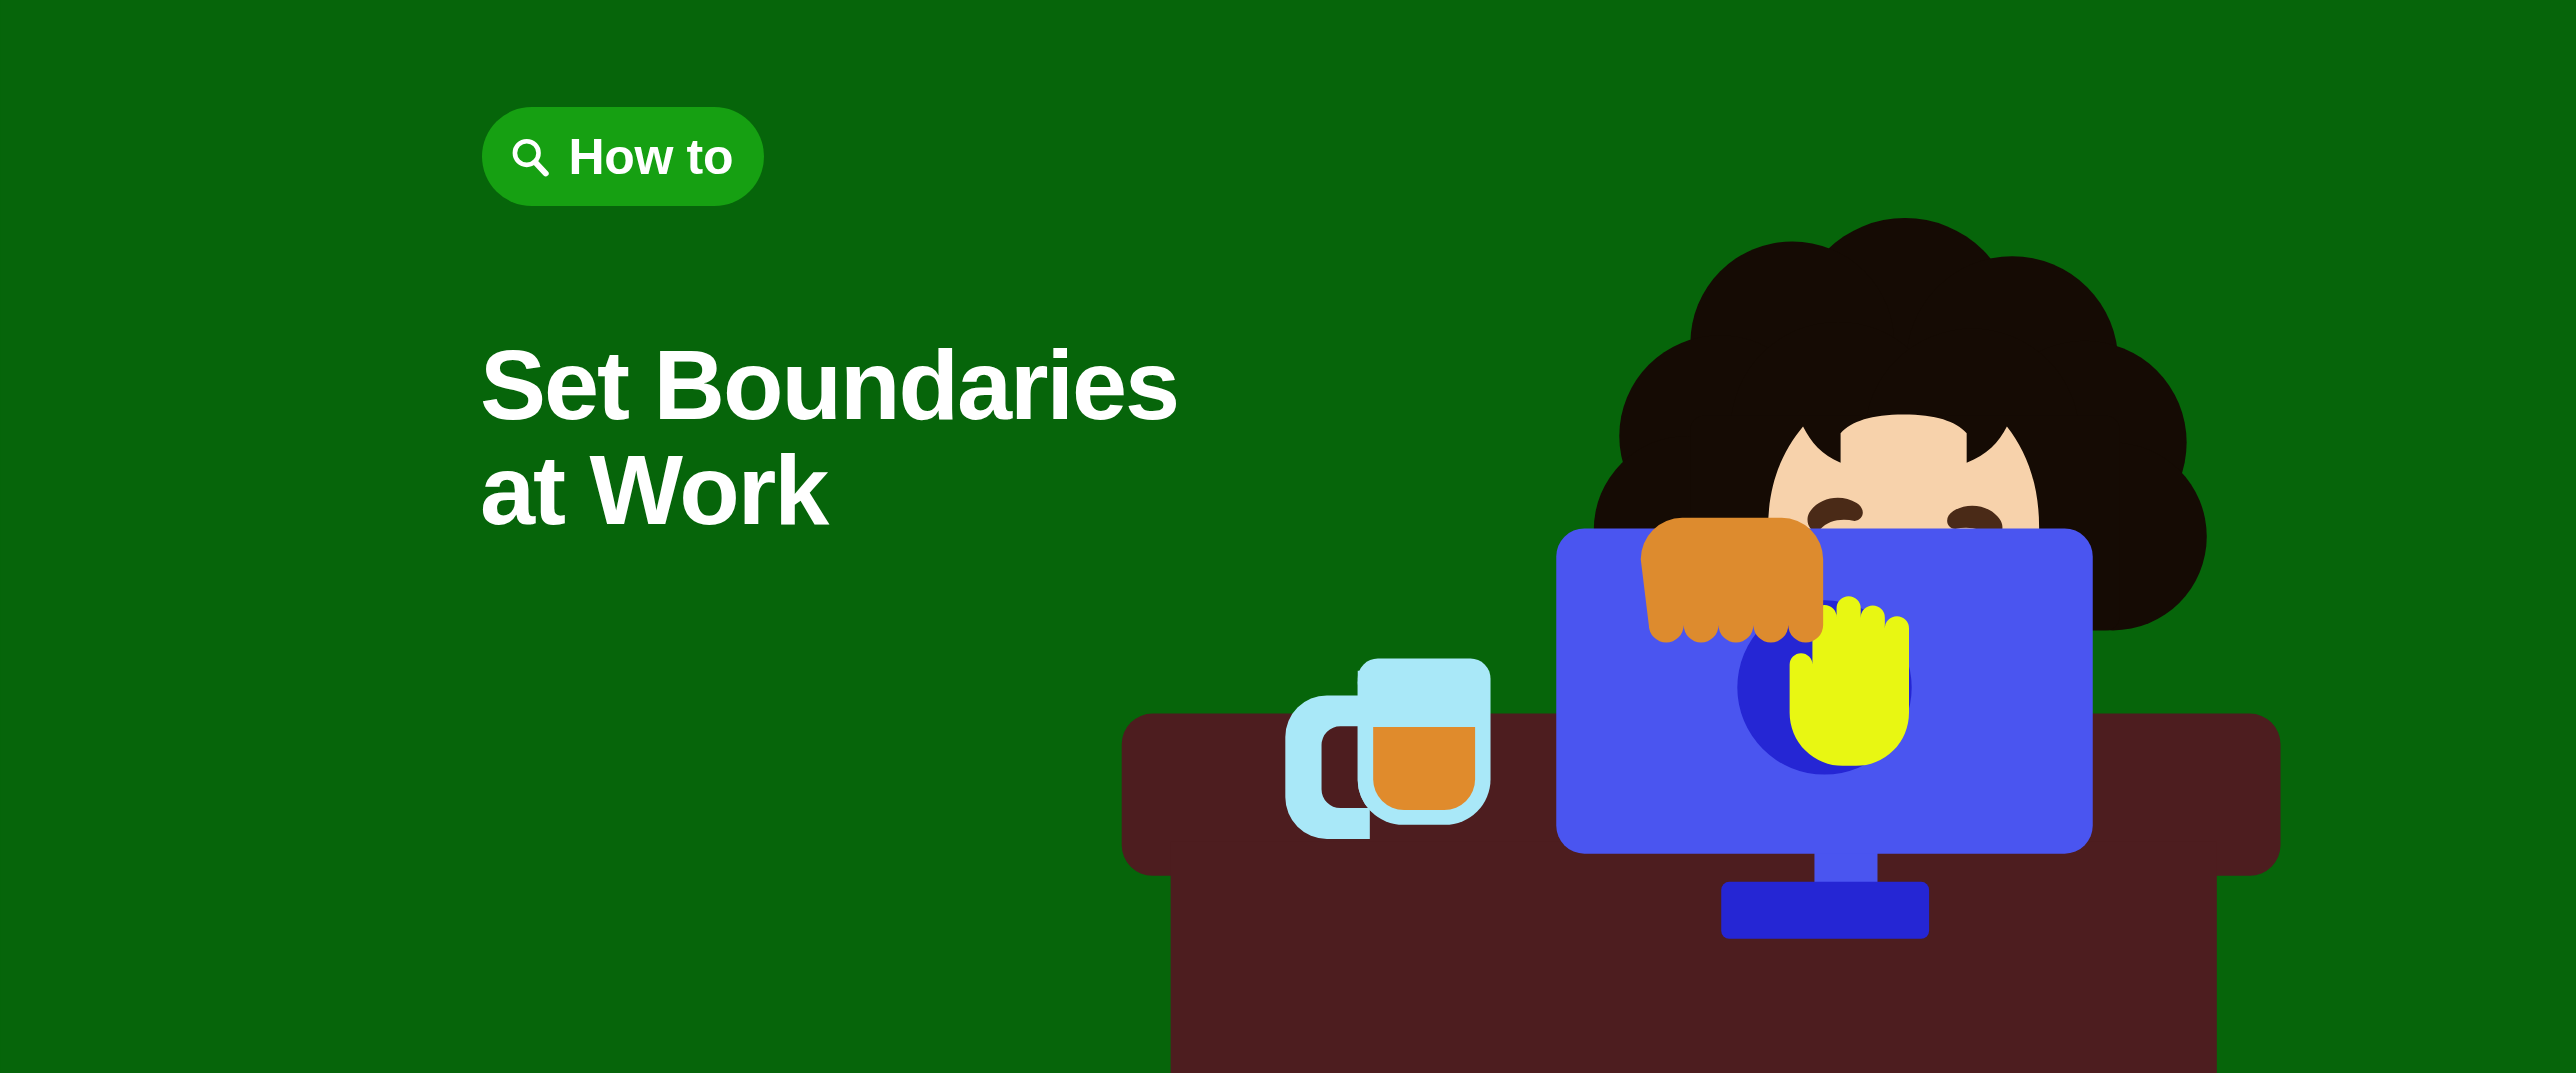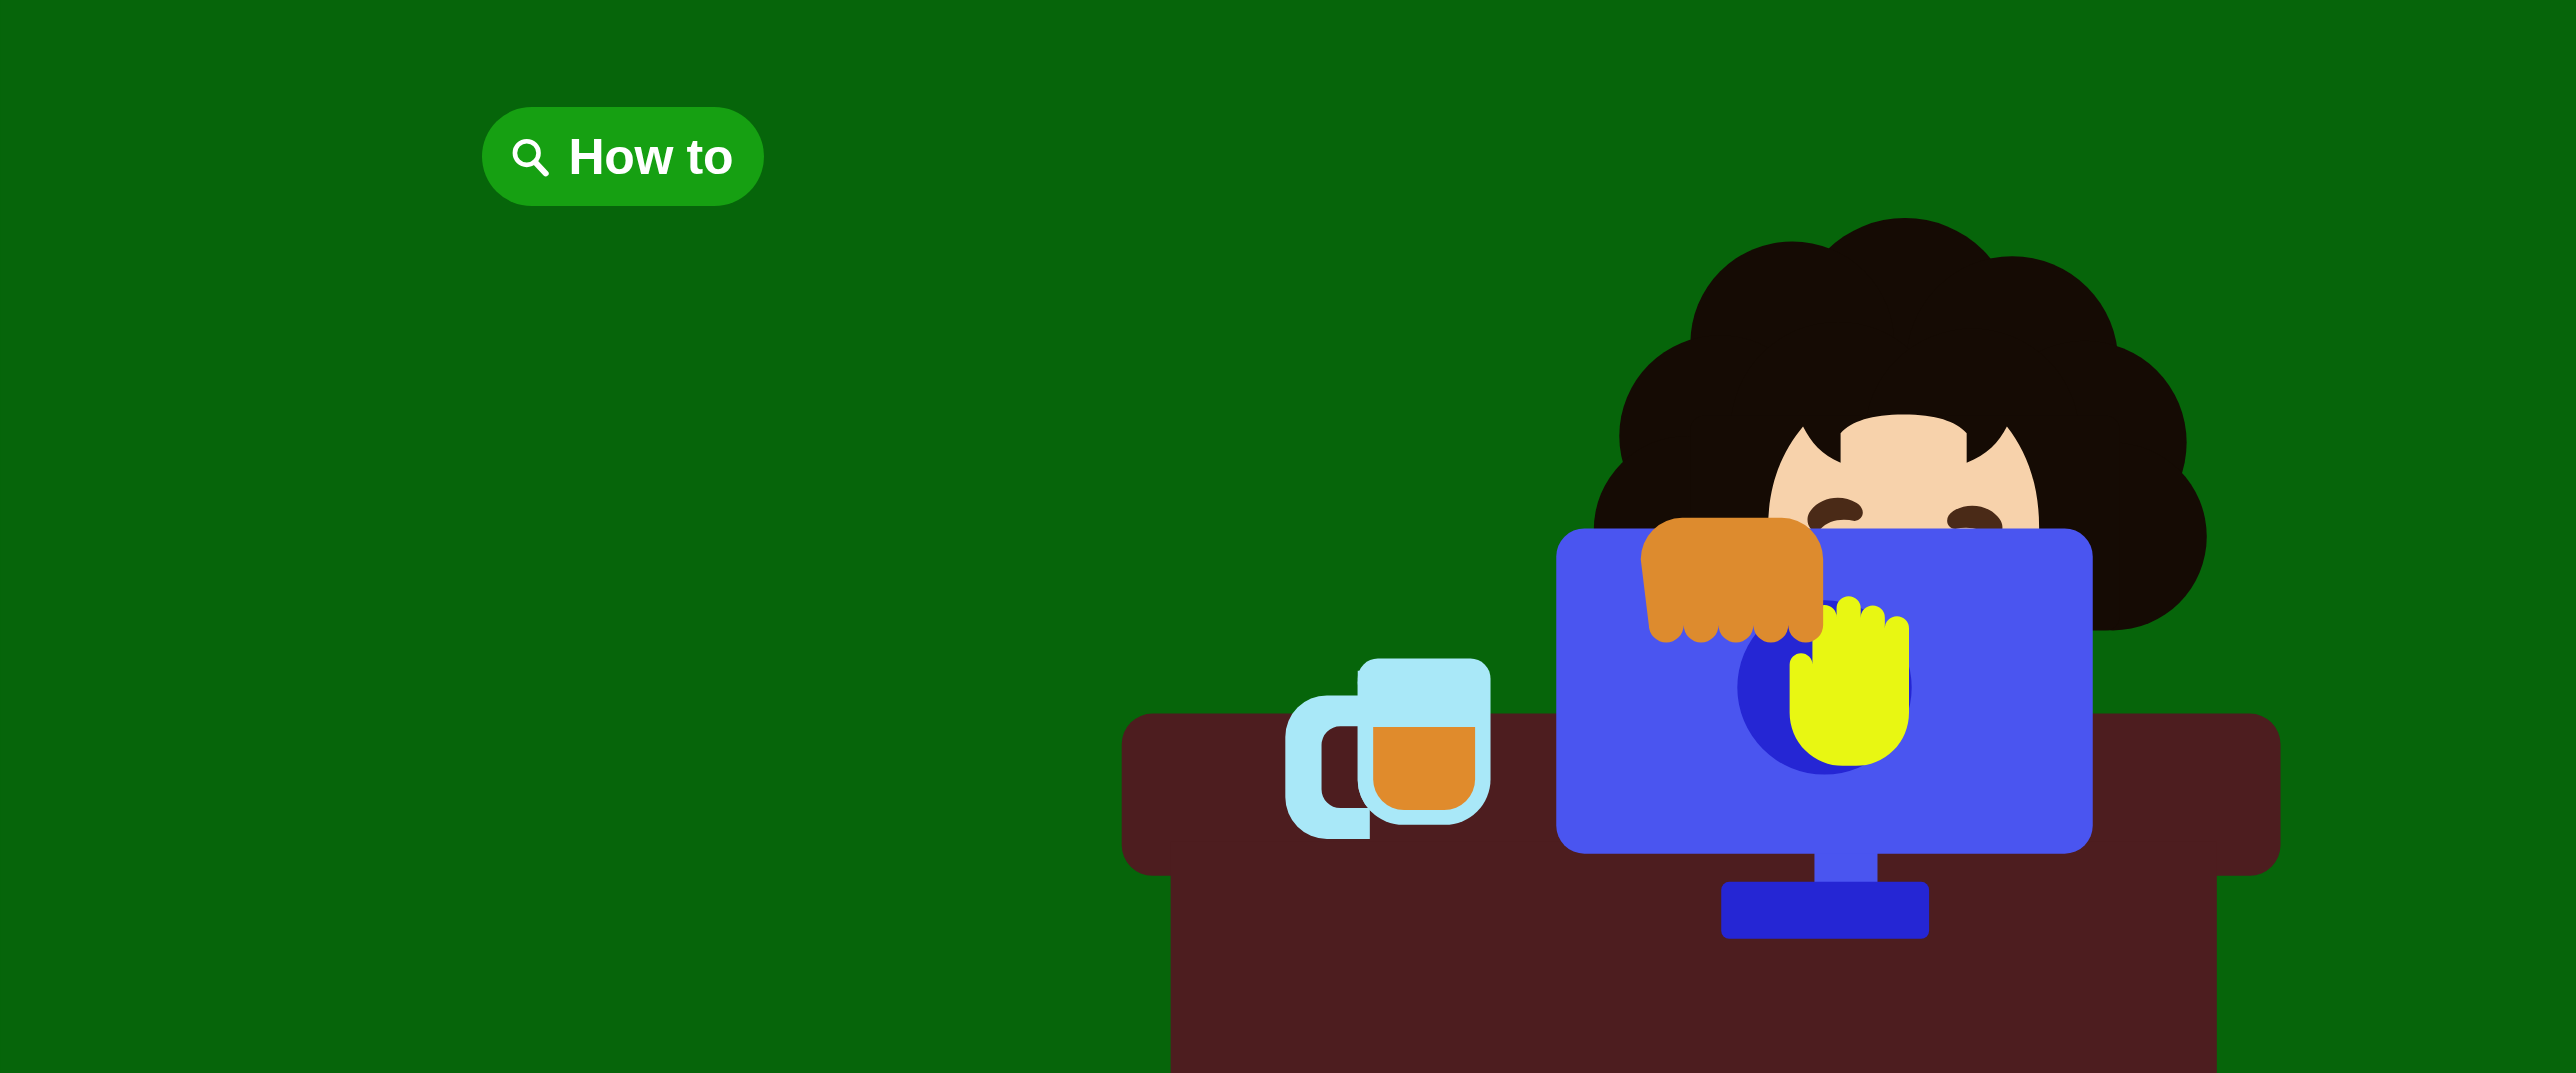--- a/index.html
+++ b/index.html
@@ -162,15 +162,19 @@
   </div>
 
   <div id="badge">
     <svg id="badge-icon" viewBox="0 0 64 64" xmlns="http://www.w3.org/2000/svg" aria-hidden="true">
       <circle cx="27" cy="26" r="18" fill="none" stroke="#ffffff" stroke-width="7"></circle>
       <line x1="40" y1="40" x2="56" y2="57" stroke="#ffffff" stroke-width="9" stroke-linecap="round"></line>
     </svg>
     <span id="badge-label">How to</span>
   </div>
 
+  <h1 id="title">
+    <span class="line">Set Boundaries</span>
+    <span class="line">at Work</span>
+  </h1>
 
 </div>
 
 
 </body></html>

